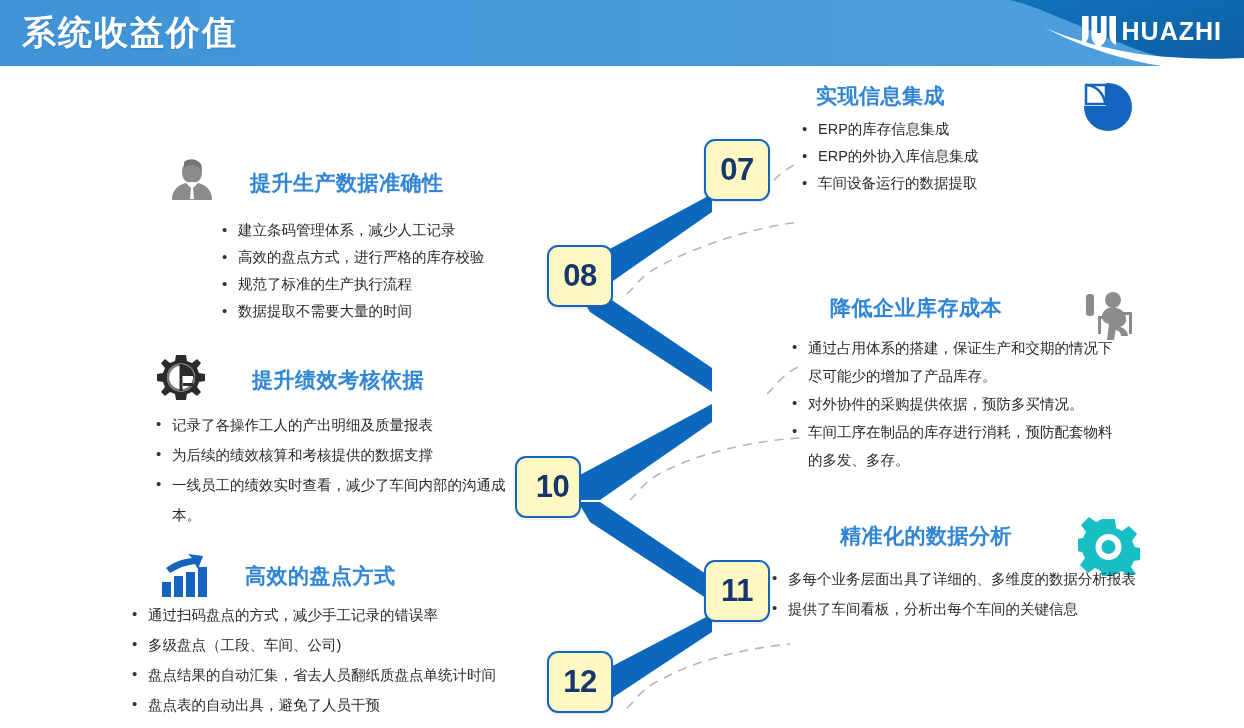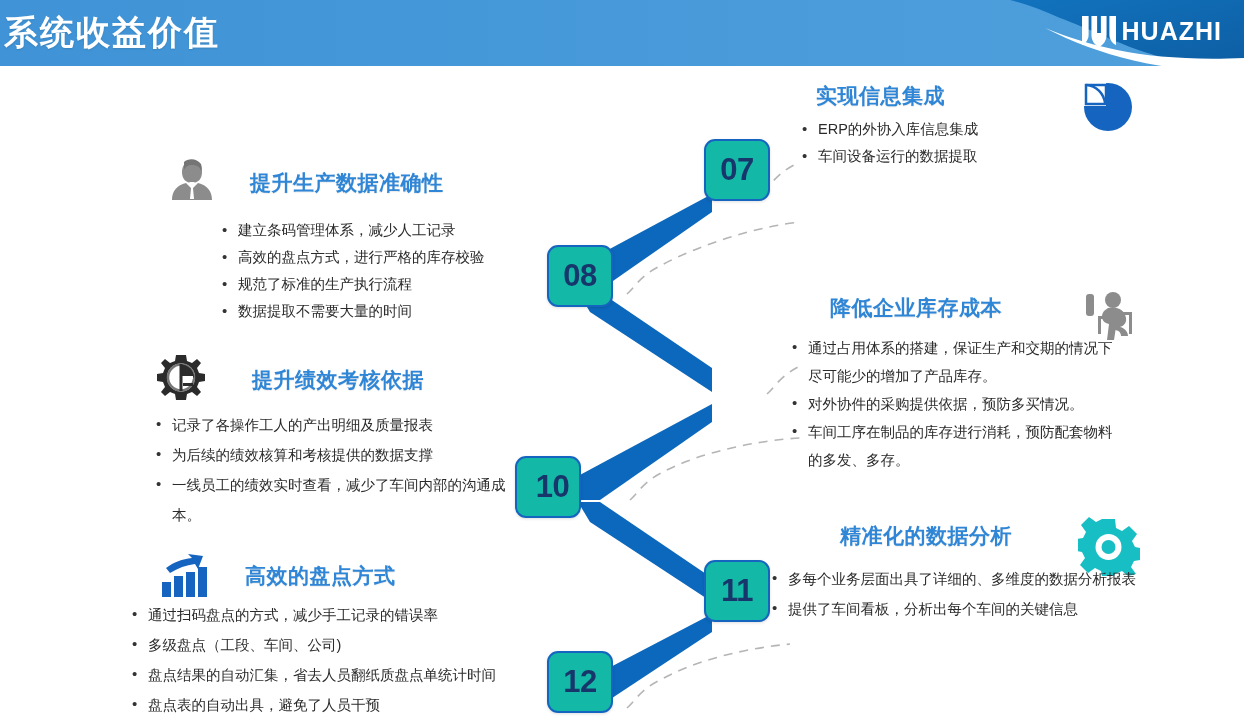--- a/index.html
+++ b/index.html
@@ -11,40 +11,40 @@
   }
   #stage { position: relative; width: 1244px; height: 728px; background:#fff; }
 
   
   .header {
     position: absolute; left:0; top:0; width:1244px; height:72px;
     overflow: hidden;
   }
   .header-svg { position:absolute; left:0; top:0; }
   .header-title {
-    position: absolute; left: 4px; top: 8px;
+    position: absolute; left: 22px; top: 8px;
     font-size: 34px; font-weight: 700; color: #ffffff;
     letter-spacing: 2px; line-height: 48px;
     text-shadow: 0 1px 2px rgba(0,0,0,.12);
   }
   .brand {
     position: absolute; right: 22px; top: 14px;
     display: flex; align-items: center; gap: 4px;
   }
   .brand-mark { width: 38px; height: 34px; display:block; }
   .brand-name {
     font-size: 25px; font-weight: 700; color:#fff; letter-spacing: 1px;
   }
 
   
   .zigzag { position:absolute; left:0; top:0; width:1244px; height:728px; pointer-events:none; }
 
   .numbox {
     position: absolute; width: 66px; height: 62px;
-    background: #14b8a6; border: 2.5px solid #1565C0; border-radius: 11px;
+    background: #fef9c3; border: 2.5px solid #1565C0; border-radius: 11px;
     display:flex; align-items:center; justify-content:center;
     font-size: 31px; font-weight: 700; color: #17366B;
     letter-spacing: -.5px;
     box-shadow: 0 1px 3px rgba(0,0,0,.13);
     z-index: 6;
   }
   .nb07 { left: 704px; top: 139px; }
   .nb08 { left: 547px; top: 245px; }
   .nb09 { left: 704px; top: 350px; }
   .nb10 { left: 515px; top: 456px; padding-left: 9px; }
@@ -261,20 +261,21 @@
       <li>通过扫码盘点的方式，减少手工记录的错误率</li>
       <li>多级盘点（工段、车间、公司)</li>
       <li>盘点结果的自动汇集，省去人员翻纸质盘点单统计时间</li>
       <li>盘点表的自动出具，避免了人员干预</li>
     </ul>
   </div>
 
   <div class="block" id="b-info">
     <div class="blk-title">实现信息集成</div>
     <ul class="bullets">
+      <li>ERP的库存信息集成</li>
       <li>ERP的外协入库信息集成</li>
       <li>车间设备运行的数据提取</li>
     </ul>
   </div>
 
   <div class="block" id="b-cost">
     <div class="blk-title">降低企业库存成本</div>
     <ul class="bullets">
       <li>通过占用体系的搭建，保证生产和交期的情况下尽可能少的增加了产品库存。</li>
       <li>对外协件的采购提供依据，预防多买情况。</li>

